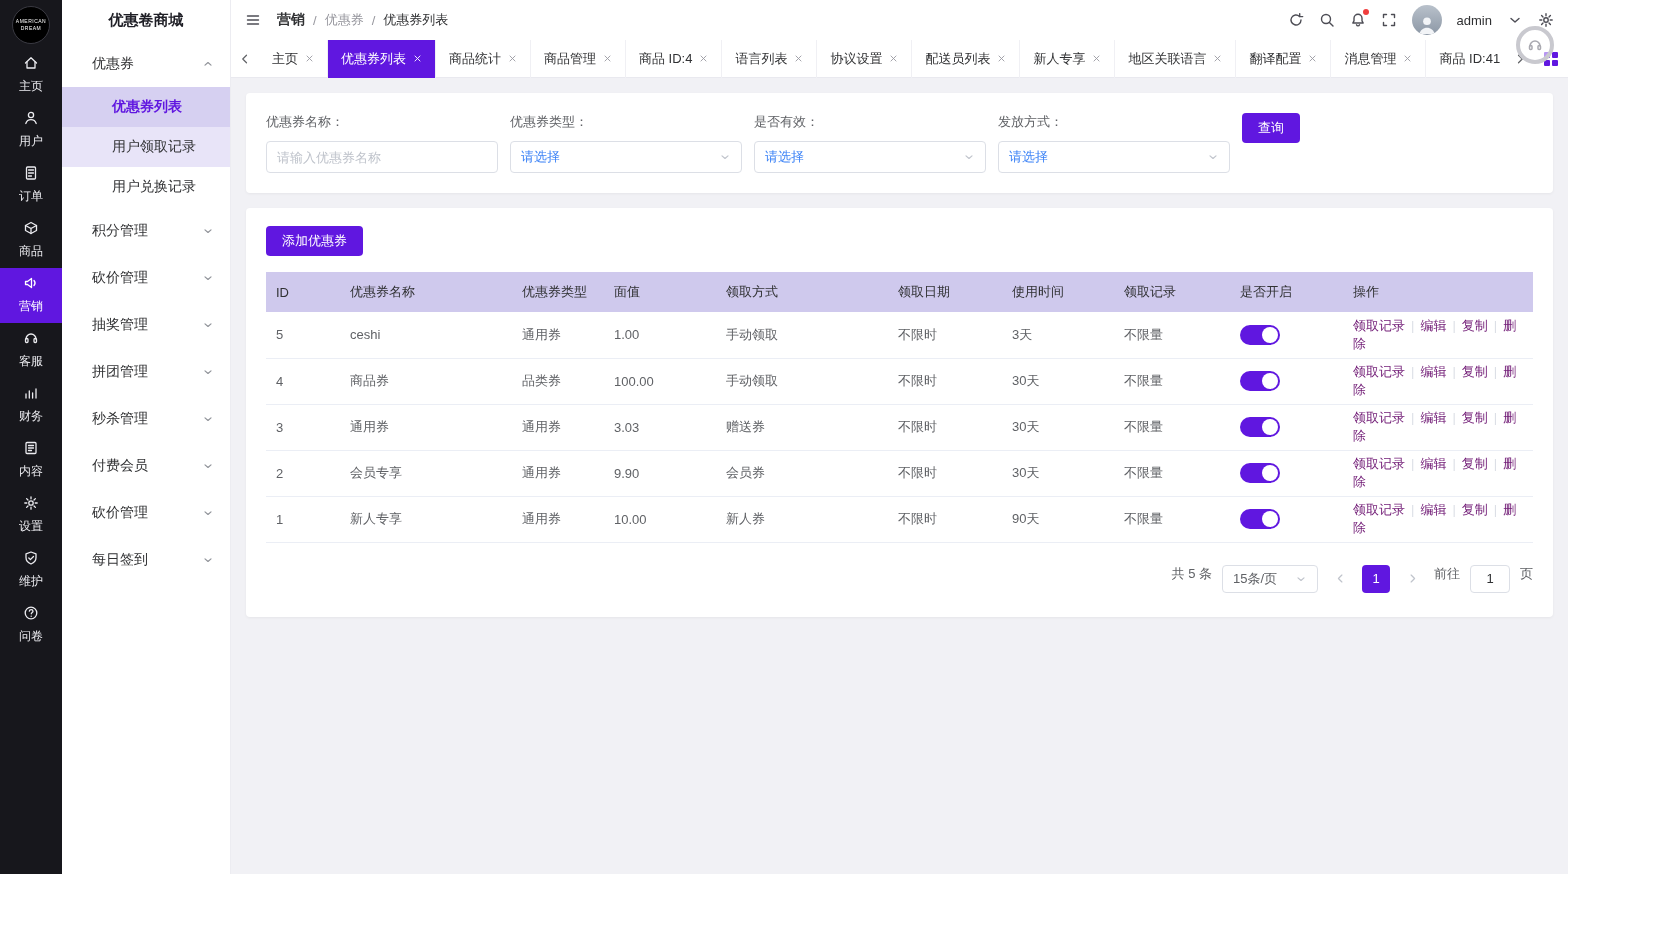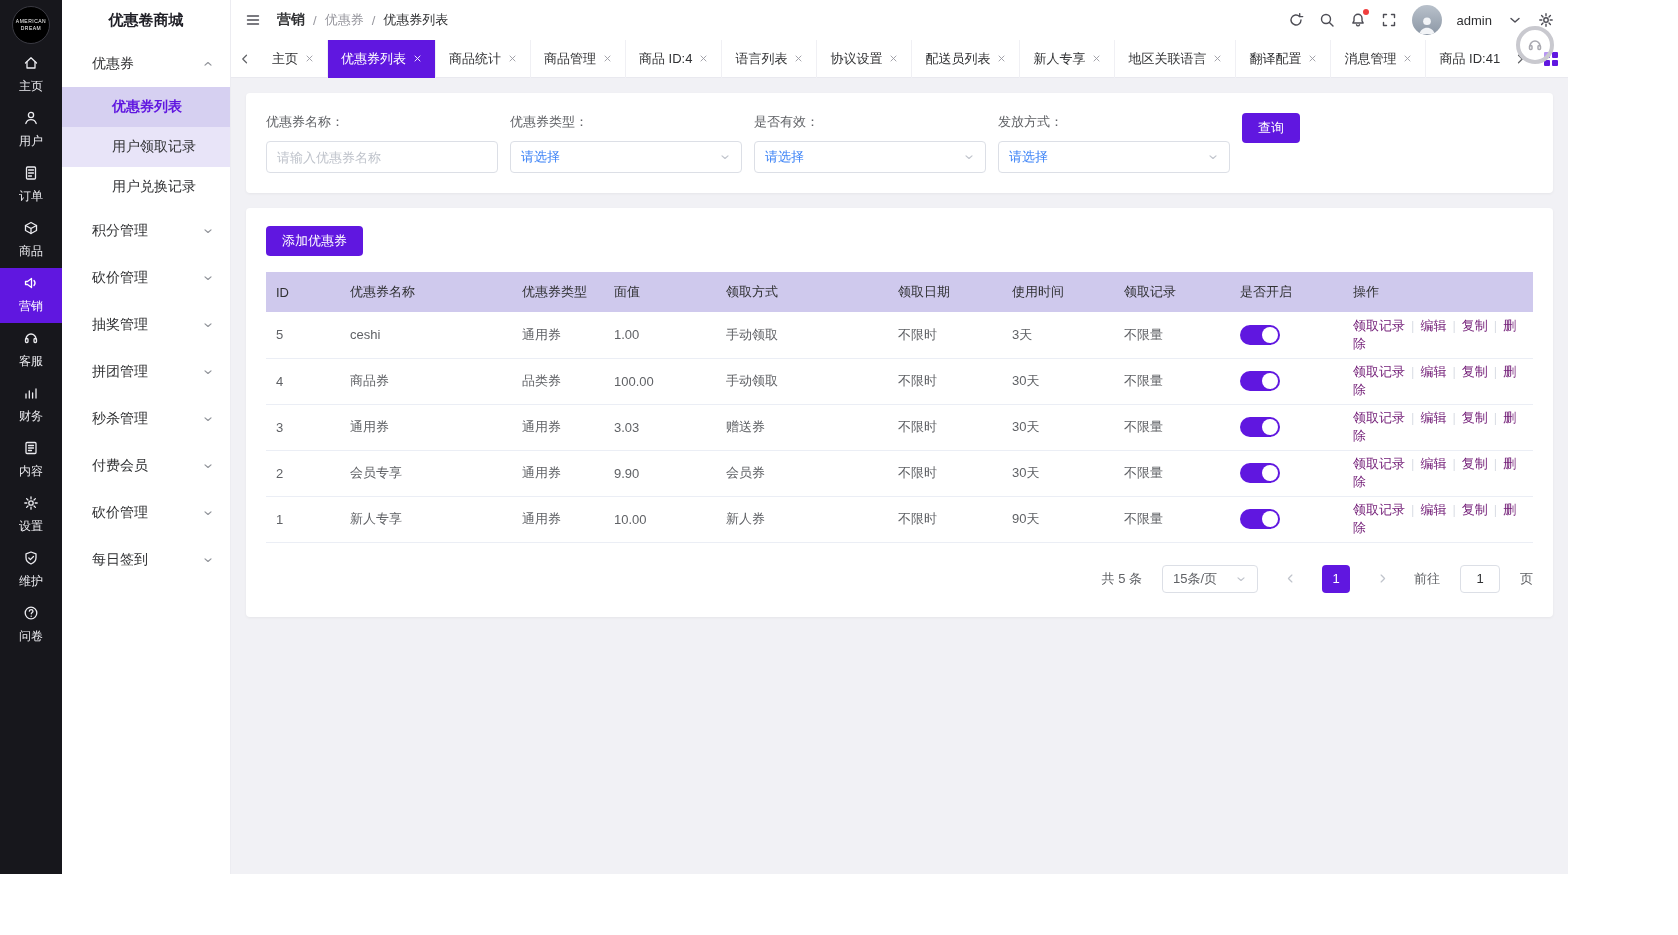--- a/index.html
+++ b/index.html
@@ -73,21 +73,21 @@
   .table-card{padding:18px 20px 24px}
   .add-btn{margin-bottom:16px}
   table{width:100%;border-collapse:collapse;font-size:13px;color:#606266;table-layout:fixed}
   thead th{background:#cfc9ed;color:#303133;font-weight:normal;text-align:left;height:40px;padding:0 10px}
   tbody td{height:46px;padding:0 10px;border-bottom:1px solid #ebeef5;color:#606266}
   .ops a{color:#701a75;text-decoration:none;cursor:pointer;font-size:13px}
   .op-sep{color:#dcdfe6;margin:0 6px}
   .toggle{display:inline-block;width:40px;height:20px;border-radius:10px;background:#6017e0;position:relative;cursor:pointer;vertical-align:middle}
   .toggle::after{content:"";position:absolute;top:2px;right:2px;width:16px;height:16px;border-radius:50%;background:#fff}
 
-  .pagination{display:flex;align-items:center;justify-content:flex-end;gap:20px;margin-top:22px;font-size:13px;color:#606266}
+  .pagination{display:flex;align-items:flex-start;justify-content:flex-end;gap:10px;margin-top:22px;font-size:13px;color:#606266}
   .psize{width:96px;height:28px}
   .pg-arrow{width:24px;height:28px;display:flex;align-items:center;justify-content:center;cursor:pointer}
   .pg-arrow svg{width:11px;height:11px;stroke:#c0c4cc;fill:none;stroke-width:1.8;stroke-linecap:round;stroke-linejoin:round}
   .pg-num{width:28px;height:28px;border-radius:4px;background:#6017e0;color:#fff;display:flex;align-items:center;justify-content:center;font-size:13px;cursor:pointer}
   .goto-input{width:40px;height:28px;border:1px solid #dcdfe6;border-radius:4px;text-align:center;font-size:13px;color:#303133;outline:none;font-family:inherit}
 </style>
 </head>
 <body>
 
 <div class="app">

